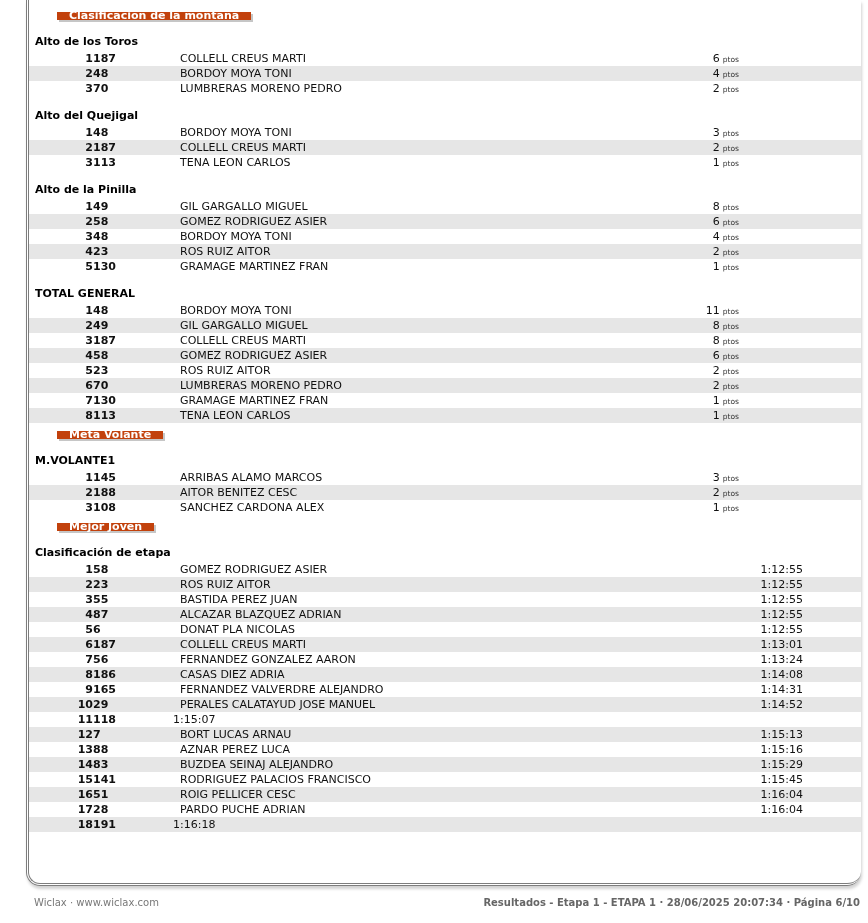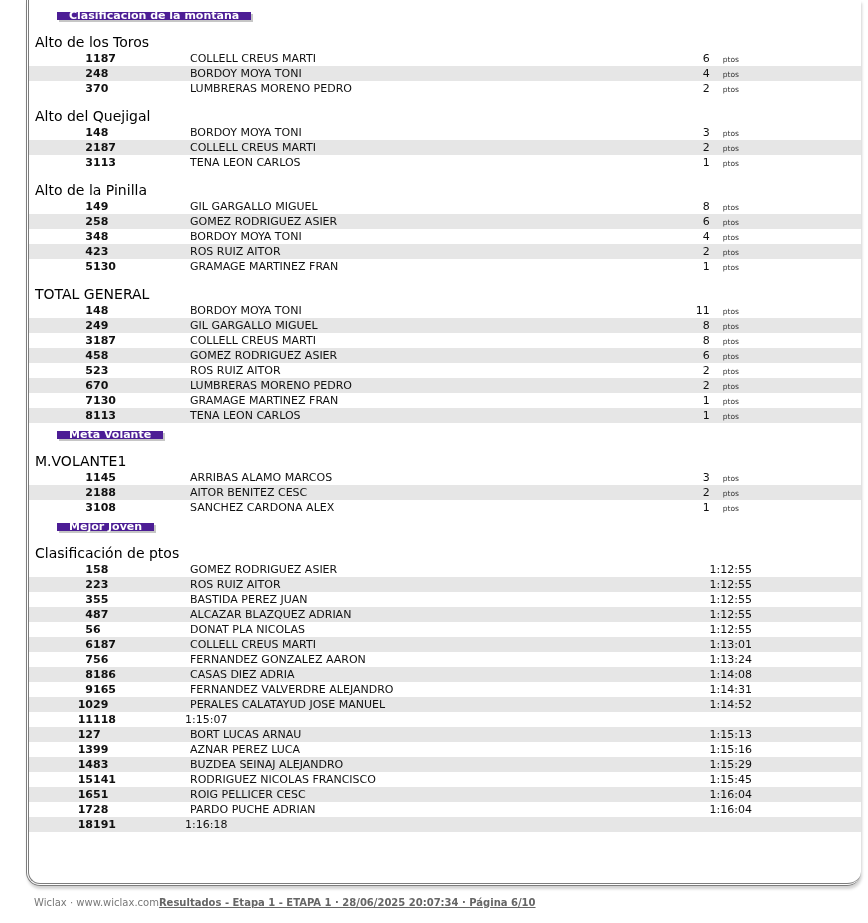--- a/index.html
+++ b/index.html
@@ -16,64 +16,64 @@
     box-sizing:border-box;
     border-left:3px double #7d7d7d;
     border-bottom:3px double #7d7d7d;
     border-radius:0 0 14px 14px;
     padding:4px 0 10px 0;
     box-shadow:1px 3px 3px rgba(0,0,0,0.18);
   }
   .banner{
     display:inline-block;
     margin:8px 0 2px 28px;
-    background:#4c1d95;
+    background:#c2410c;
     color:#ffffff;
     font-weight:bold;
     font-size:11px;
     padding:4px 12px 4px 12px;
     box-shadow:2px 2px 0 #c6c6c6;
   }
   .banner-wrap{line-height:0;}
   .sec-title{
-    font-weight:normal;
-    font-size:14px;
+    font-weight:bold;
+    font-size:11px;
     margin:13px 0 2px 6px;
     line-height:14px;
     color:#000;
   }
   .row{
     display:flex;
     align-items:center;
     height:15px;
     line-height:15px;
     white-space:nowrap;
   }
   .row.alt{background:#e6e6e6;}
   .cell-rank{width:64px;text-align:right;font-weight:bold;flex:0 0 auto;}
   .cell-bib{width:80px;text-align:left;font-weight:bold;flex:0 0 auto;}
-  .cell-name{flex:1 1 auto;padding-left:7px;overflow:hidden;margin-left:10px;}
+  .cell-name{flex:1 1 auto;padding-left:7px;overflow:hidden;}
   .cell-val{flex:0 0 auto;text-align:right;}
   .cell-val.pts{padding-right:122px;}
-  .cell-val.time{padding-right:109px;margin-left:12px;}
+  .cell-val.time{padding-right:58px;}
   .unit{
     font-size:7.5px;
     color:#333;
-    margin-left:13px;
+    margin-left:3px;
     font-weight:normal;
   }
   .footer{
     display:flex;
-    justify-content:flex-start;
+    justify-content:space-between;
     align-items:center;
     margin:11px 6px 0 34px;
     font-size:10px;
   }
   .footer-left{color:#787878;}
-  .footer-right{color:#666;font-weight:bold;padding-right:2px;text-decoration:underline;}
+  .footer-right{color:#666;font-weight:bold;padding-right:2px;}
 </style>
 </head>
 <body>
 
 <div class="frame">
     <div class="banner-wrap"><div class="banner">Clasificación de la montaña</div></div>
     <div class="sec-title">Alto de los Toros</div>
     <div class="row">
       <span class="cell-rank">1</span>
       <span class="cell-bib">187</span>
@@ -205,21 +205,21 @@
       <span class="cell-name">AITOR BENITEZ CESC</span>
       <span class="cell-val pts"><span>2</span><span class="unit">ptos</span></span>
     </div>
     <div class="row">
       <span class="cell-rank">3</span>
       <span class="cell-bib">108</span>
       <span class="cell-name">SANCHEZ CARDONA ALEX</span>
       <span class="cell-val pts"><span>1</span><span class="unit">ptos</span></span>
     </div>
     <div class="banner-wrap"><div class="banner">Mejor Joven</div></div>
-    <div class="sec-title">Clasificación de ptos</div>
+    <div class="sec-title">Clasificación de etapa</div>
     <div class="row">
       <span class="cell-rank">1</span>
       <span class="cell-bib">58</span>
       <span class="cell-name">GOMEZ RODRIGUEZ ASIER</span>
       <span class="cell-val time"><span>1:12:55</span></span>
     </div>
     <div class="row alt">
       <span class="cell-rank">2</span>
       <span class="cell-bib">23</span>
       <span class="cell-name">ROS RUIZ AITOR</span>
@@ -279,34 +279,34 @@
       <span class="cell-val time"><span>1:15:07</span></span>
     </div>
     <div class="row alt">
       <span class="cell-rank">12</span>
       <span class="cell-bib">7</span>
       <span class="cell-name">BORT LUCAS ARNAU</span>
       <span class="cell-val time"><span>1:15:13</span></span>
     </div>
     <div class="row">
       <span class="cell-rank">13</span>
-      <span class="cell-bib">99</span>
+      <span class="cell-bib">88</span>
       <span class="cell-name">AZNAR PEREZ LUCA</span>
       <span class="cell-val time"><span>1:15:16</span></span>
     </div>
     <div class="row alt">
       <span class="cell-rank">14</span>
       <span class="cell-bib">83</span>
       <span class="cell-name">BUZDEA SEINAJ ALEJANDRO</span>
       <span class="cell-val time"><span>1:15:29</span></span>
     </div>
     <div class="row">
       <span class="cell-rank">15</span>
       <span class="cell-bib">141</span>
-      <span class="cell-name">RODRIGUEZ NICOLAS FRANCISCO</span>
+      <span class="cell-name">RODRIGUEZ PALACIOS FRANCISCO</span>
       <span class="cell-val time"><span>1:15:45</span></span>
     </div>
     <div class="row alt">
       <span class="cell-rank">16</span>
       <span class="cell-bib">51</span>
       <span class="cell-name">ROIG PELLICER CESC</span>
       <span class="cell-val time"><span>1:16:04</span></span>
     </div>
     <div class="row">
       <span class="cell-rank">17</span>

